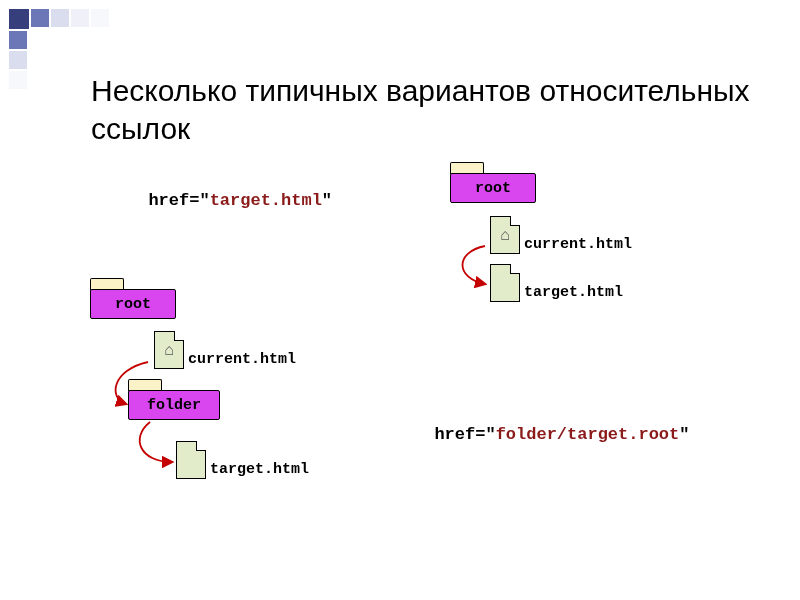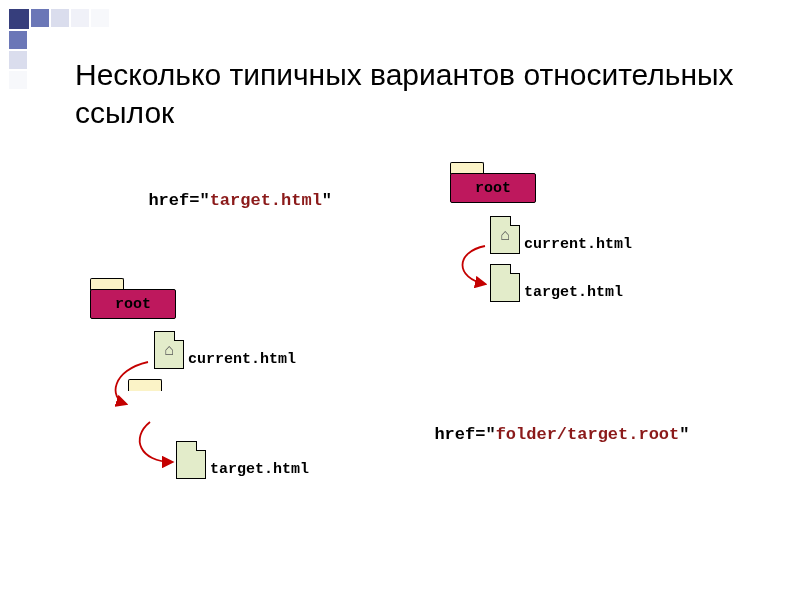--- a/index.html
+++ b/index.html
@@ -26,21 +26,21 @@
   .sq.fade { opacity: 0.25; }
   .sq.fade2 { opacity: 0.10; }
   .sq.fade3 { opacity: 0.05; }
 
   h1.title {
     position: absolute;
     top: 56px; left: 75px;
     right: 30px;
     font-size: 30px;
     font-weight: 400;
-    margin: 0;
+    margin: 16px;
     line-height: 1.25;
     color: #000;
   }
 
   .code {
     font-family: "Courier New", monospace;
     font-weight: bold;
     font-size: 17px;
     white-space: pre;
   }
@@ -58,21 +58,21 @@
     width: 34px; height: 12px;
     background: #fbf3c7;
     border: 1.5px solid #000;
     border-bottom: none;
     border-radius: 2px 2px 0 0;
   }
   .folder .body {
     position: absolute;
     top: 11px; left: 0; right: 0;
     height: 30px;
-    background: #be185d;
+    background: #d946ef;
     border: 1.5px solid #000;
     border-radius: 2px;
     display: flex; align-items: center; justify-content: center;
     font-family: "Courier New", monospace;
     font-weight: bold;
     font-size: 15px;
   }
 
   
   .page {
@@ -160,20 +160,21 @@
   <div class="tab"></div>
   <div class="body">root</div>
 </div>
 <div class="page" style="top:331px; left:154px;">
   <div class="corner"></div>
   <div class="home-glyph">⌂</div>
 </div>
 <div class="flabel" style="top:351px; left:188px;">current.html</div>
 <div class="folder" style="top:379px; left:128px; width:92px;">
   <div class="tab"></div>
+  <div class="body">folder</div>
 </div>
 <div class="page" style="top:441px; left:176px;">
   <div class="corner"></div>
 </div>
 <div class="flabel" style="top:461px; left:210px;">target.html</div>
 
 <svg class="arrows">
   <defs>
     <marker id="ah" viewBox="0 0 10 10" refX="8" refY="5" markerWidth="7" markerHeight="7" orient="auto-start-reverse">
       <path d="M 0 0 L 10 5 L 0 10 z" fill="#c40000"></path>

